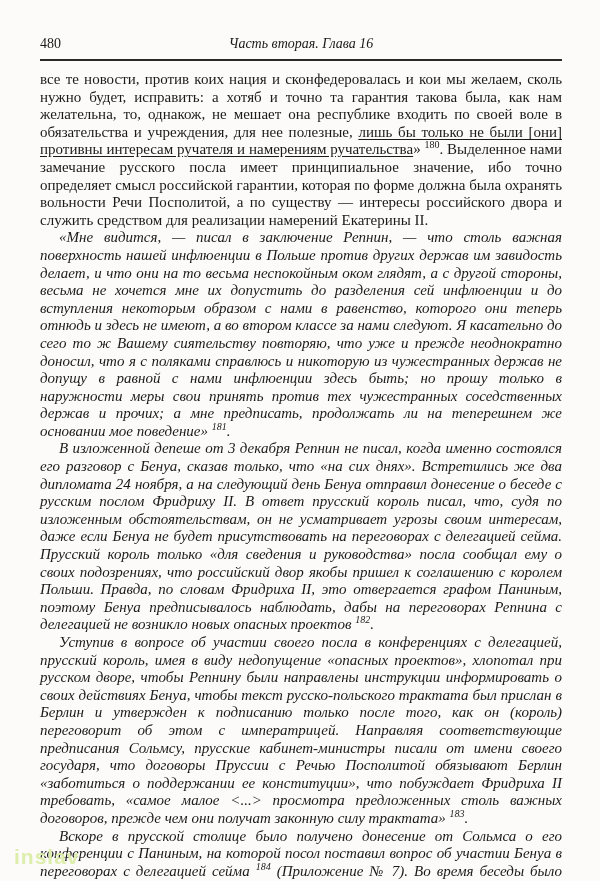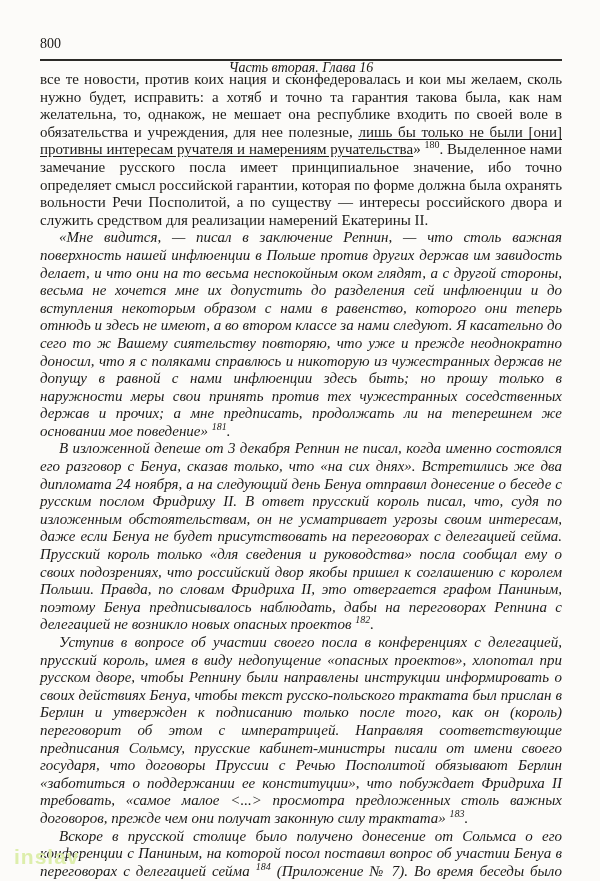--- a/index.html
+++ b/index.html
@@ -31,21 +31,20 @@
     left: 0;
     top: 0;
   }
   .running-title {
     position: absolute;
     left: 0;
     right: 0;
     top: 0;
     text-align: center;
     font-style: italic;
-    margin-top: 24px;
   }
   .header-rule {
     position: absolute;
     top: 59px;
     left: 40px;
     right: 38px;
     border-bottom: 2px solid #2b2a28;
   }
   .page-body {
     position: absolute;
@@ -82,21 +81,21 @@
     font-weight: bold;
     letter-spacing: 1px;
     user-select: none;
   }
 </style>
 </head>
 <body>
 
 <div class="page">
   <header class="page-header">
-    <span class="page-number">800</span>
+    <span class="page-number">480</span>
     <span class="running-title">Часть вторая. Глава 16</span>
   </header>
   <div class="header-rule"></div>
   <main class="page-body" id="page-body">
       <p class=""><span>все те новости, против коих нация и сконфедеровалась и кои мы желаем, сколь нужно будет, исправить: а хотяб и точно та гарантия такова была, как нам желательна, то, однакож, не мешает она республике входить по своей воле в обязательства и учреждения, для нее полезные, </span><span class="seg-underline">лишь бы только не были [они] противны интересам ручателя и намерениям ручательства</span><span>» </span><sup class="seg-sup">180</sup><span>. Выделенное нами замечание русского посла имеет принципиальное значение, ибо точно определяет смысл российской гарантии, которая по форме должна была охранять вольности Речи Посполитой, а по существу — интересы российского двора и служить средством для реализации намерений Екатерины II.</span></p>
       <p class="indented"><span>«Мне видится, — писал в заключение Репнин, — что столь важная поверхность нашей инфлюенции в Польше против других держав им завидость делает, и что они на то весьма неспокойным оком глядят, а с другой стороны, весьма не хочется мне их допустить до разделения сей инфлюенции и до вступления некоторым образом с нами в равенство, которого они теперь отнюдь и здесь не имеют, а во втором классе за нами следуют. Я касательно до сего то ж Вашему сиятельству повторяю, что уже и прежде неоднократно доносил, что я с поляками справлюсь и никоторую из чужестранных держав не допущу в равной с нами инфлюенции здесь быть; но прошу только в наружности меры свои принять против тех чужестранных соседственных держав и прочих; а мне предписать, продолжать ли на теперешнем же основании мое поведение» </span><sup class="seg-sup">181</sup><span>.</span></p>
       <p class="indented"><span>В изложенной депеше от 3 декабря Репнин не писал, когда именно состоялся его разговор с Бенуа, сказав только, что «на сих днях». Встретились же два дипломата 24 ноября, а на следующий день Бенуа отправил донесение о беседе с русским послом Фридриху II. В ответ прусский король писал, что, судя по изложенным обстоятельствам, он не усматривает угрозы своим интересам, даже если Бенуа не будет присутствовать на переговорах с делегацией сейма. Прусский король только «для сведения и руководства» посла сообщал ему о своих подозрениях, что российский двор якобы пришел к соглашению с королем Польши. Правда, по словам Фридриха II, это отвергается графом Паниным, поэтому Бенуа предписывалось наблюдать, дабы на переговорах Репнина с делегацией не возникло новых опасных проектов </span><sup class="seg-sup">182</sup><span>.</span></p>
       <p class="indented"><span>Уступив в вопросе об участии своего посла в конференциях с делегацией, прусский король, имея в виду недопущение «опасных проектов», хлопотал при русском дворе, чтобы Репнину были направлены инструкции информировать о своих действиях Бенуа, чтобы текст русско-польского трактата был прислан в Берлин и утвержден к подписанию только после того, как он (король) переговорит об этом с императрицей. Направляя соответствующие предписания Сольмсу, прусские кабинет-министры писали от имени своего государя, что договоры Пруссии с Речью Посполитой обязывают Берлин «заботиться о поддержании ее конституции», что побуждает Фридриха II требовать, «самое малое &lt;...&gt; просмотра предложенных столь важных договоров, прежде чем они получат законную силу трактата» </span><sup class="seg-sup">183</sup><span>.</span></p>
       <p class="indented"><span>Вскоре в прусской столице было получено донесение от Сольмса о его конференции с Паниным, на которой посол поставил вопрос об участии Бенуа в переговорах с делегацией сейма </span><sup class="seg-sup">184</sup><span> (Приложение № 7). Во время беседы было рассмотрено много важных проблем. Однако на недвусмысленный вопрос Сольмса шеф русской внешней политики так и не ответил, ограничившись заявлением, что «не в состоянии отдавать отчет в каждом сделанном шаге», что за пять лет своего нахождения</span></p>
     </main>

